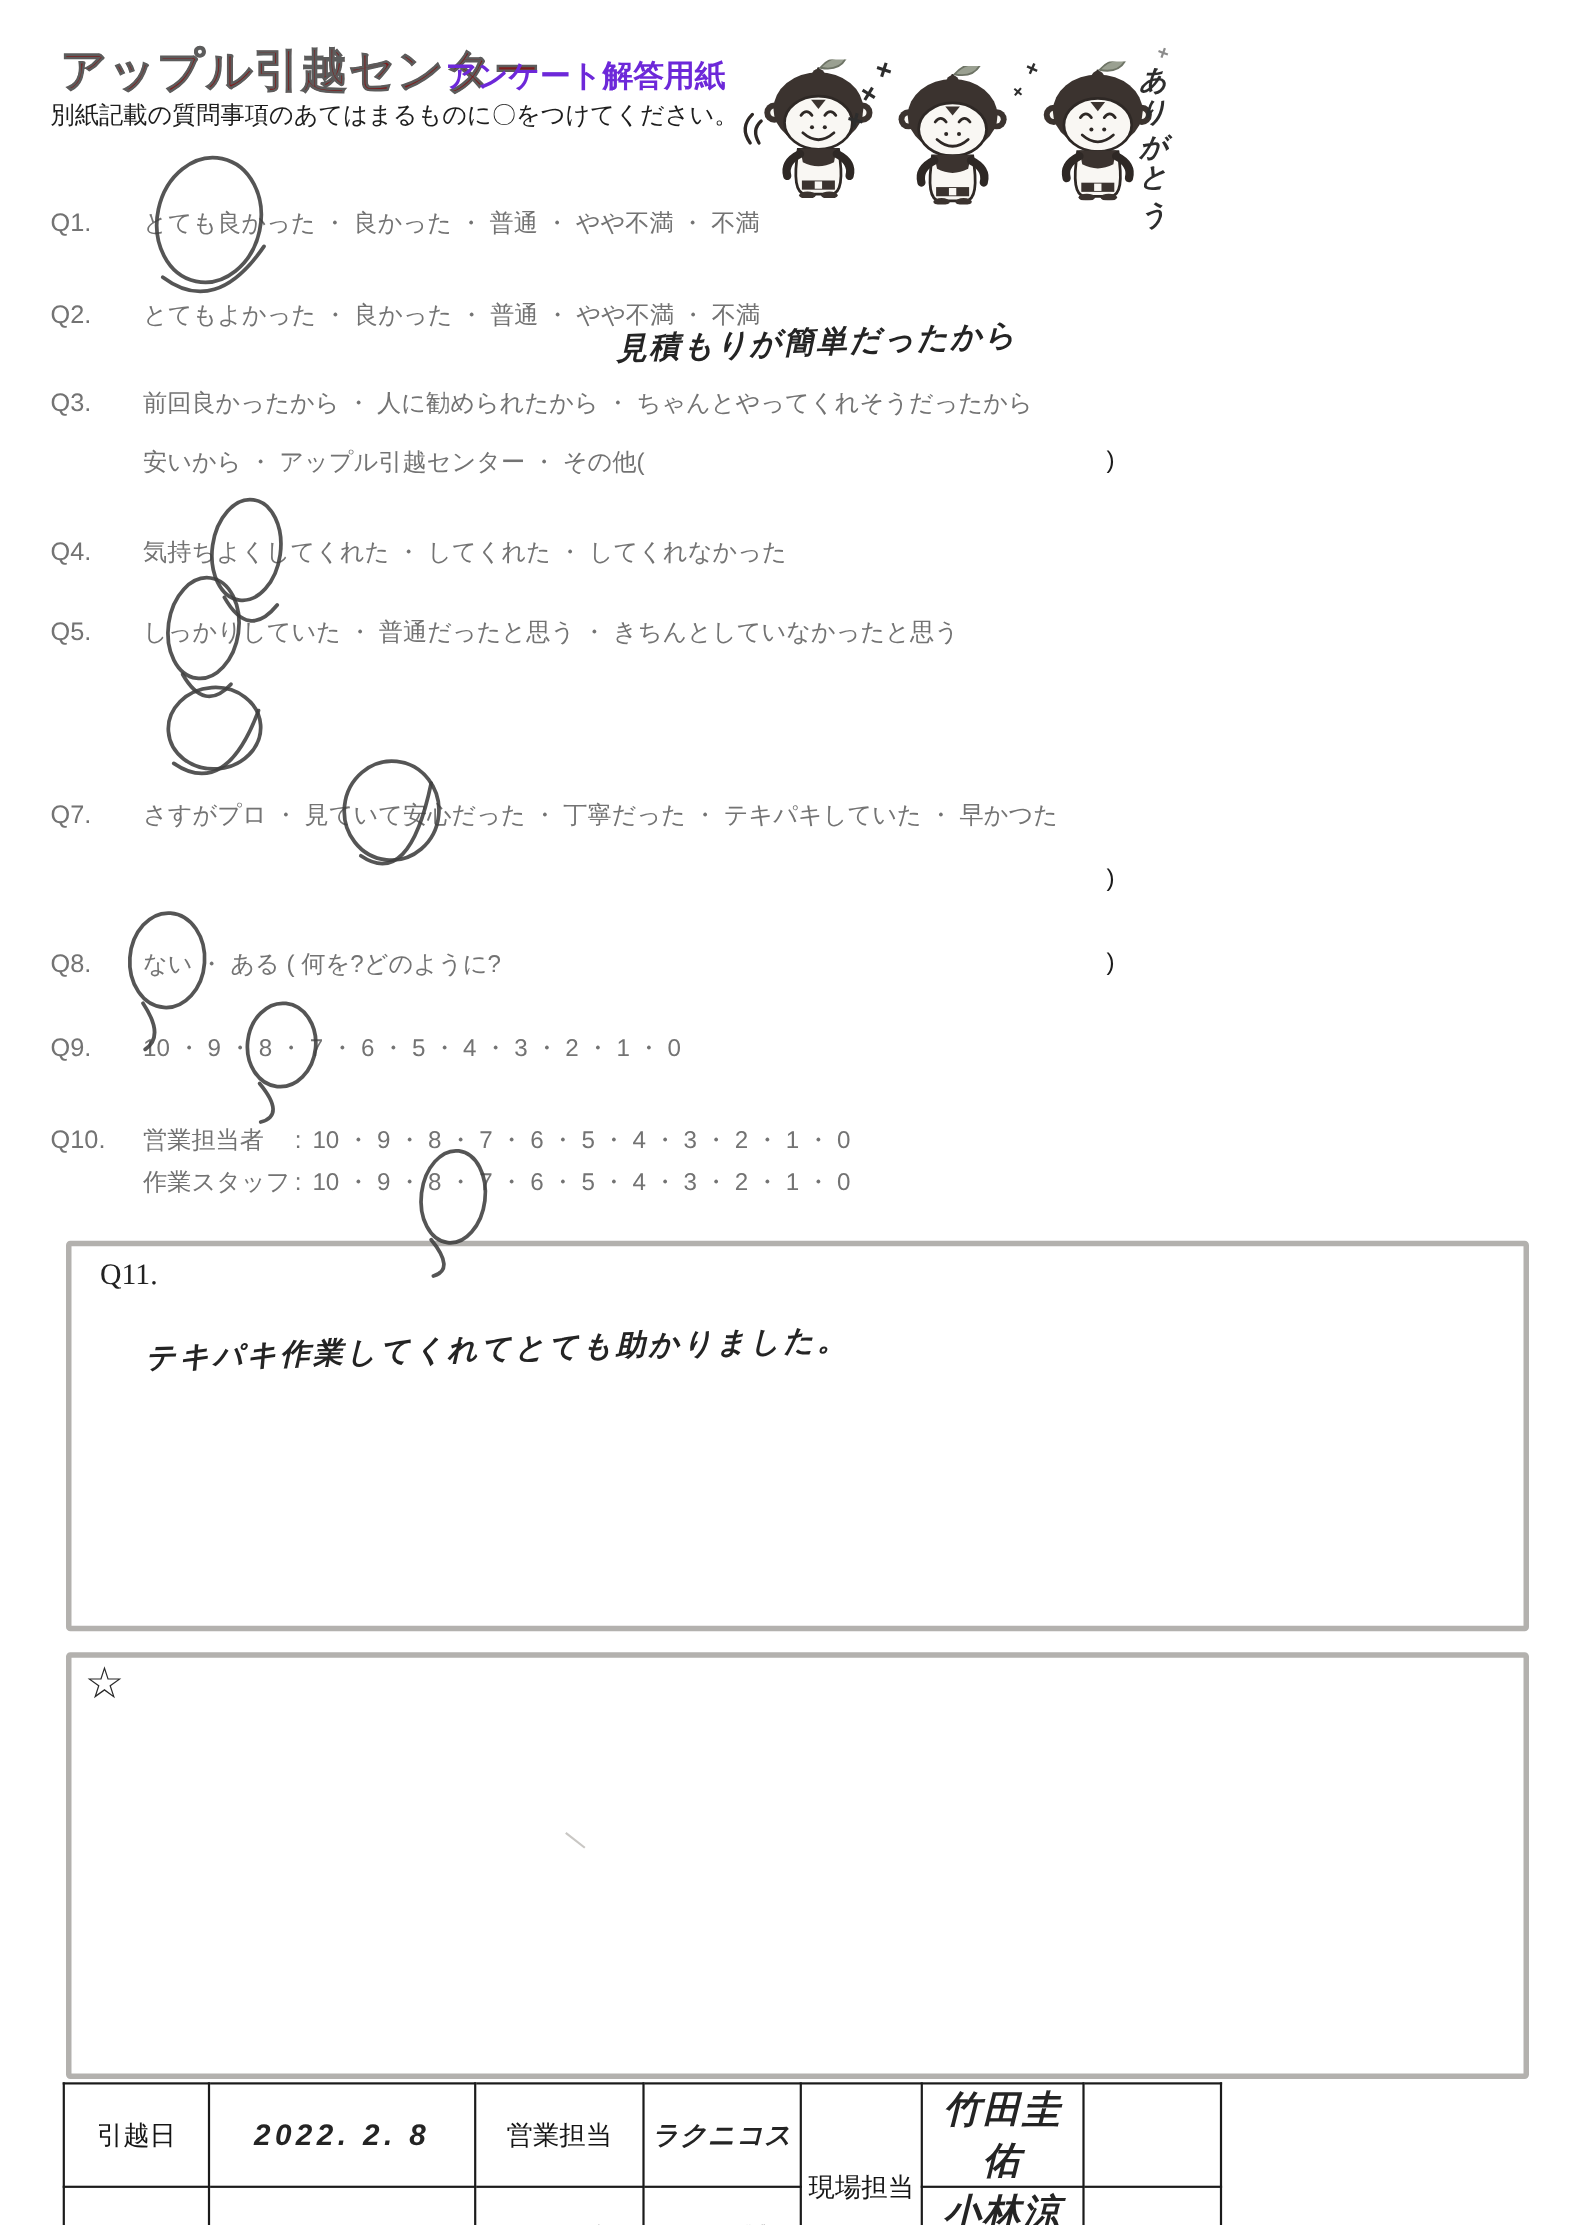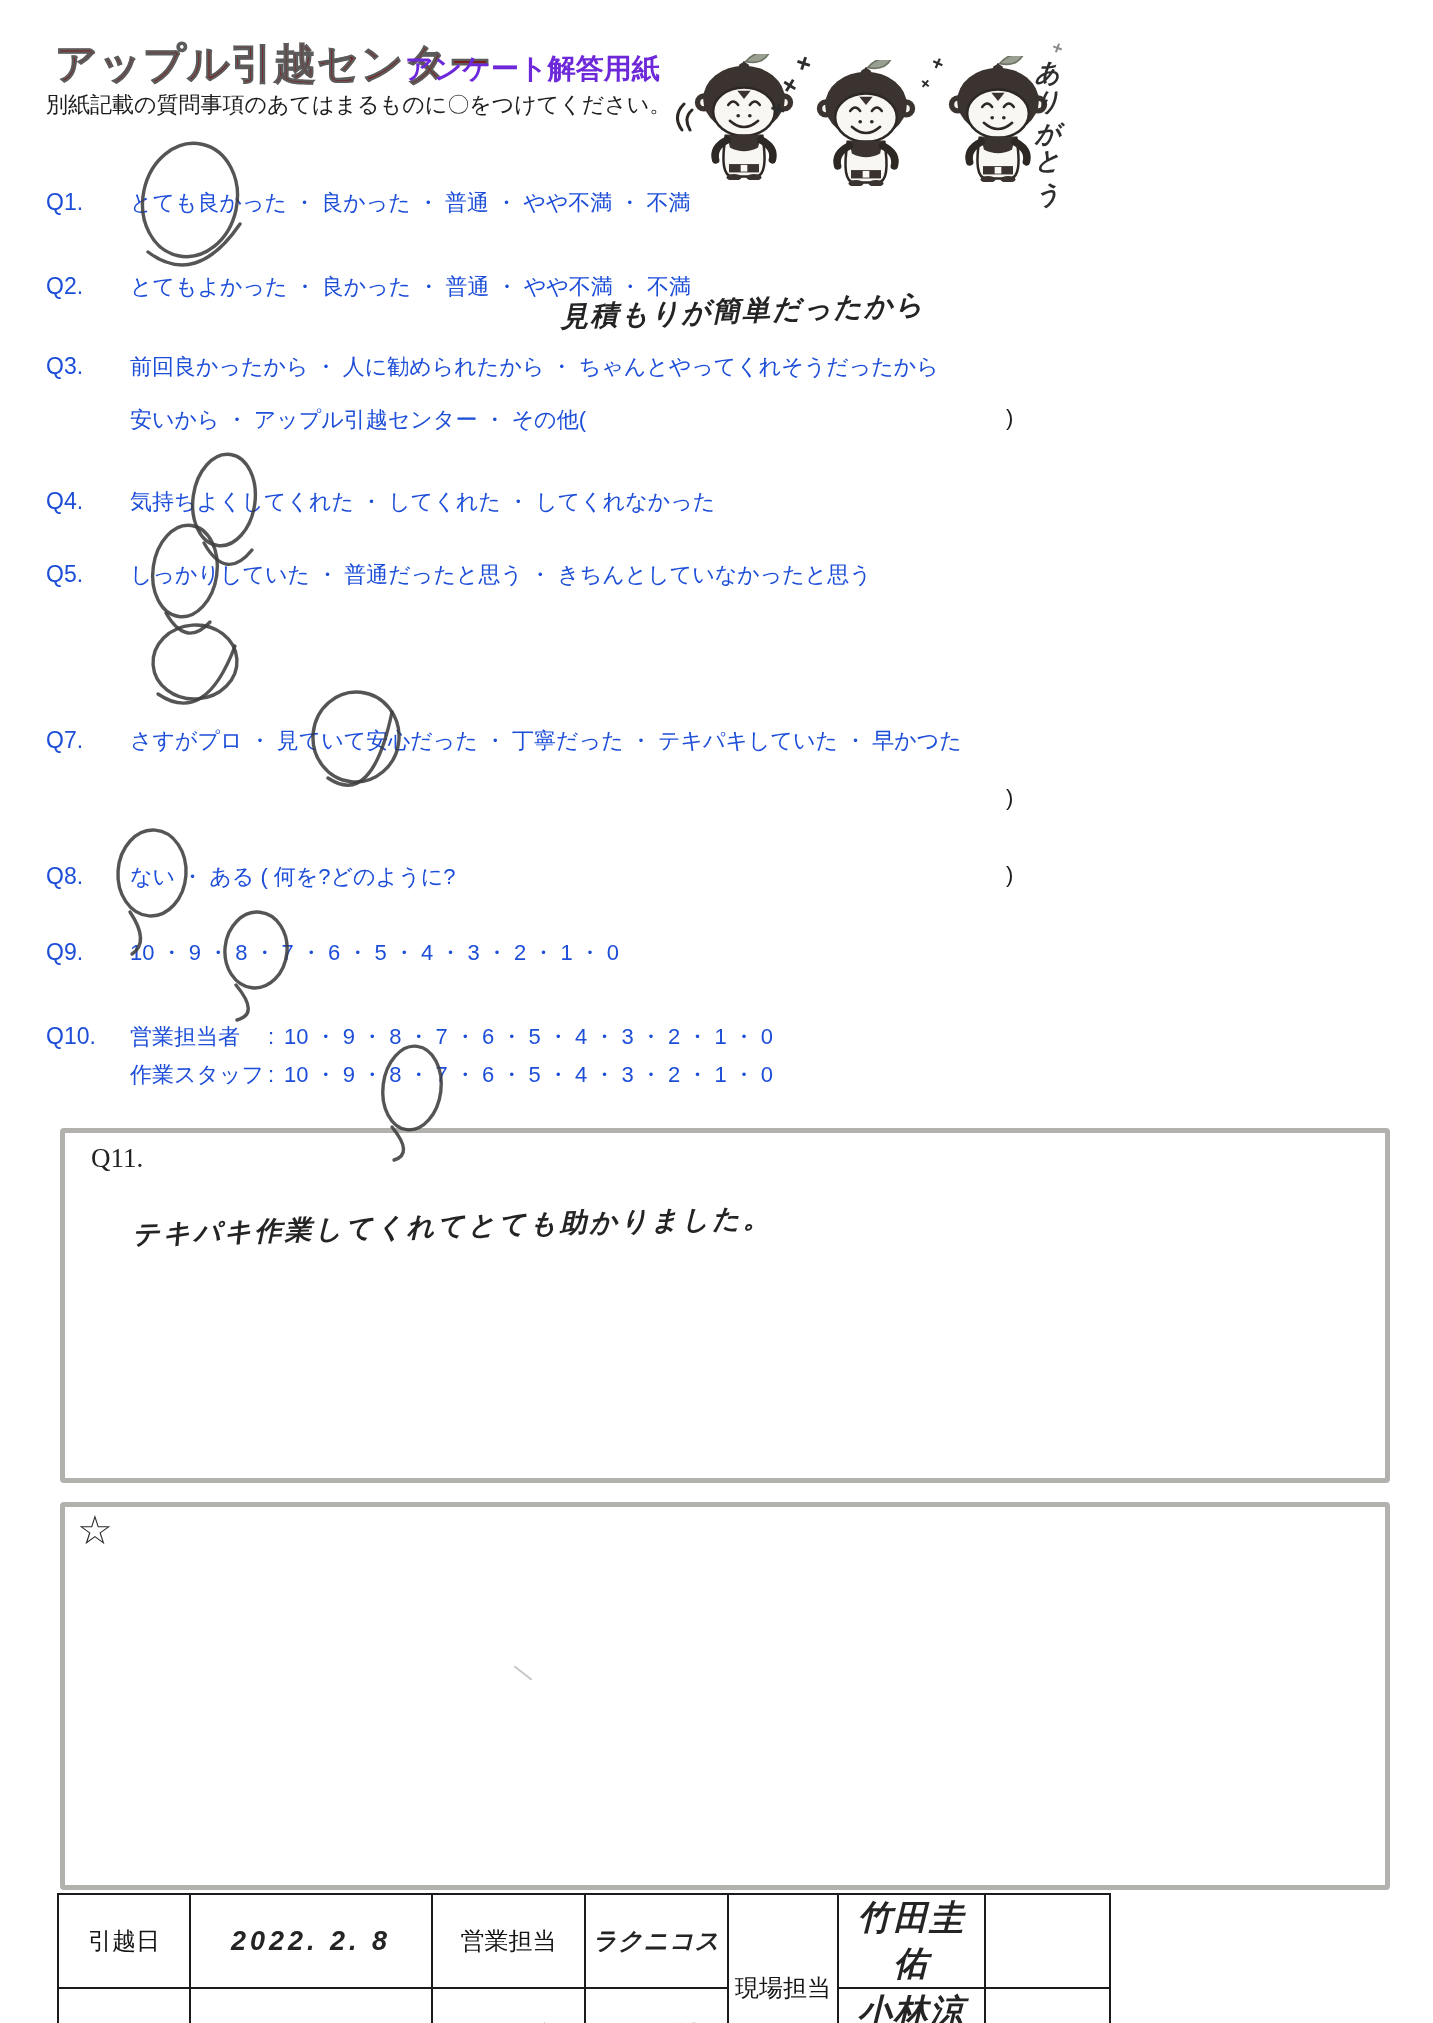--- a/index.html
+++ b/index.html
@@ -20,21 +20,21 @@
     position:absolute;left:46px;top:90px;font-size:22px;color:#1d1d1d;
   }
   .thanks{
     position:absolute;left:1032px;top:42px;font-size:25px;color:#2e2e2e;
     writing-mode:vertical-rl;font-style:italic;font-weight:600;letter-spacing:2px;
   }
   .mascots{position:absolute;left:660px;top:40px;width:470px;height:160px;}
   .monkey{position:absolute;}
   .sparkle{position:absolute;font-size:26px;font-weight:bold;color:#2d2d2d;}
   
-  .qrow{position:absolute;left:46px;font-size:22px;white-space:nowrap;color:#1d4ed8;}
+  .qrow{position:absolute;left:46px;font-size:22px;white-space:nowrap;color:#737373;}
   .qrow .qlabel{display:inline-block;width:84px;font-size:23px;}
   .qrow.cont{left:130px;}
   .paren-close{position:absolute;left:1006px;font-size:22px;color:#1c1c1c;}
   .q10row .sublabel{display:inline-block;width:128px;}
   .q10row .colon{display:inline-block;width:26px;text-align:center;}
   
   .hand{font-style:italic;font-weight:700;color:#242424;}
   .q3-answer{position:absolute;left:560px;top:292px;font-size:28px;transform:rotate(-2deg);letter-spacing:2px;}
   .q11-answer{position:absolute;left:132px;top:1208px;font-size:27px;transform:rotate(-1.5deg);letter-spacing:3px;}
   

